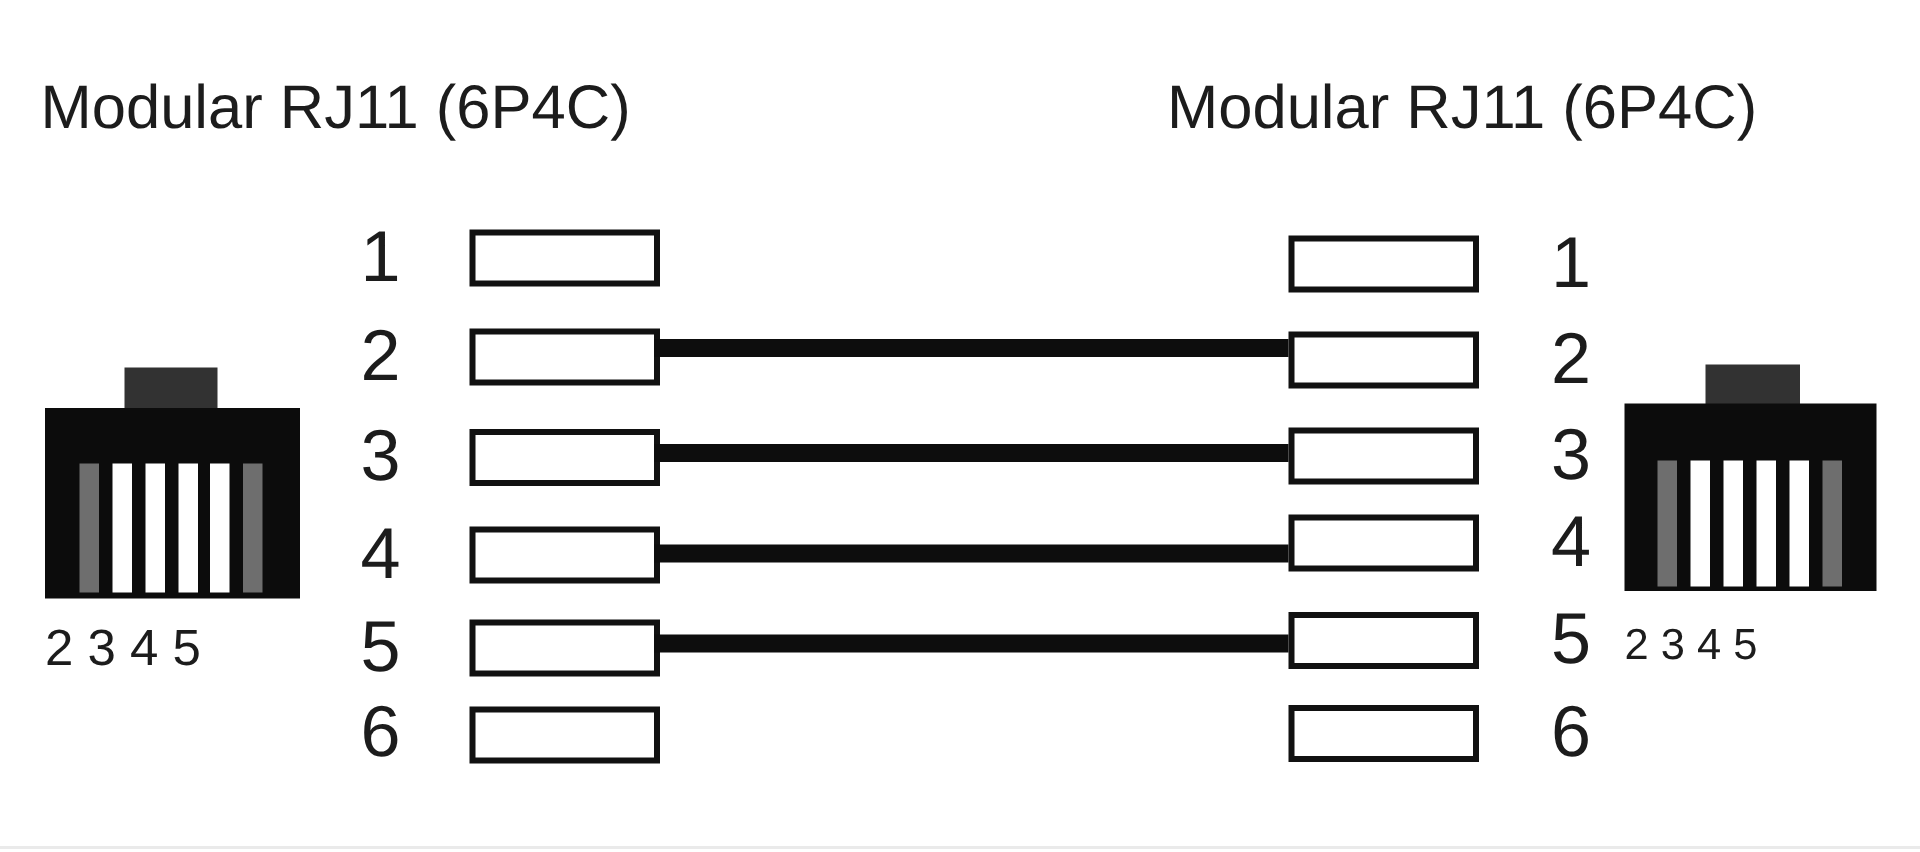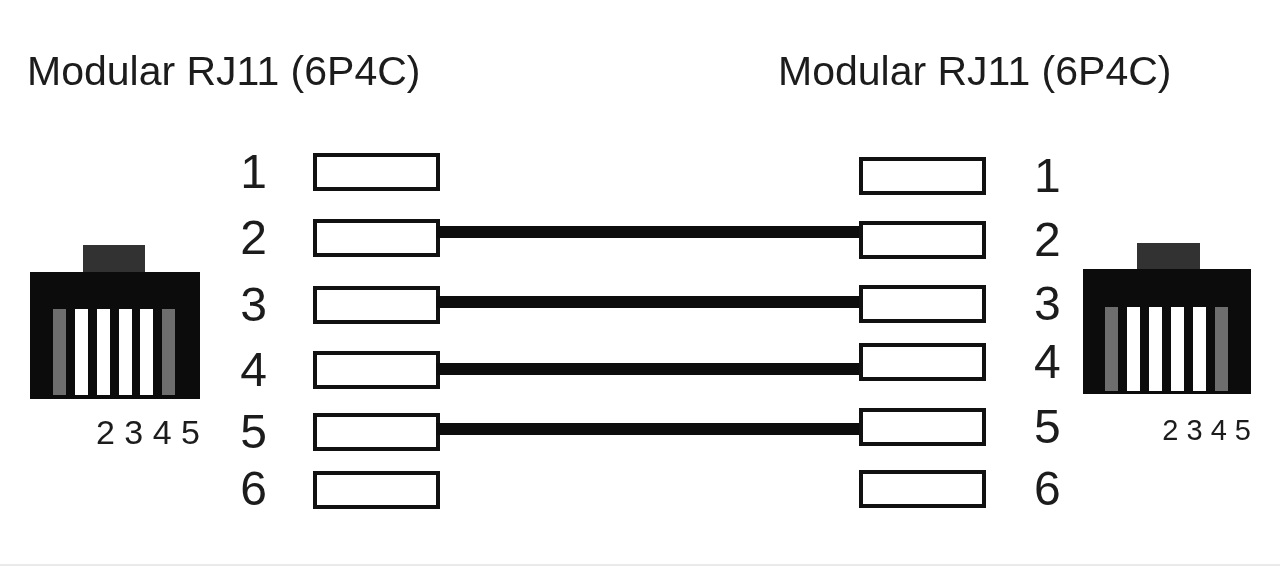--- a/index.html
+++ b/index.html
@@ -93,21 +93,21 @@
   .c-right .stripe { top: 38px; height: 84px; }
   .c-left  .s1 { left: 23px; } .c-left  .s2 { left: 45px; }
   .c-left  .s3 { left: 67px; } .c-left  .s4 { left: 89px; }
   .c-left  .s5 { left: 110px; } .c-left .s6 { left: 132px; }
   .c-right .s1 { left: 22px; } .c-right .s2 { left: 44px; }
   .c-right .s3 { left: 66px; } .c-right .s4 { left: 88px; }
   .c-right .s5 { left: 110px; } .c-right .s6 { left: 132px; }
   .conn-label {
     position: absolute;
     left: 0; right: 0;
-    text-align: right;
+    text-align: left;
     color: var(--text, #1c1c1c);
     white-space: nowrap;
   }
   .c-left  .conn-label { top: 168px; font-size: 34px; }
   .c-right .conn-label { top: 171px; font-size: 29px; }
 
   .bottom-line {
     position: absolute;
     left: 0;
     top: 564px;

